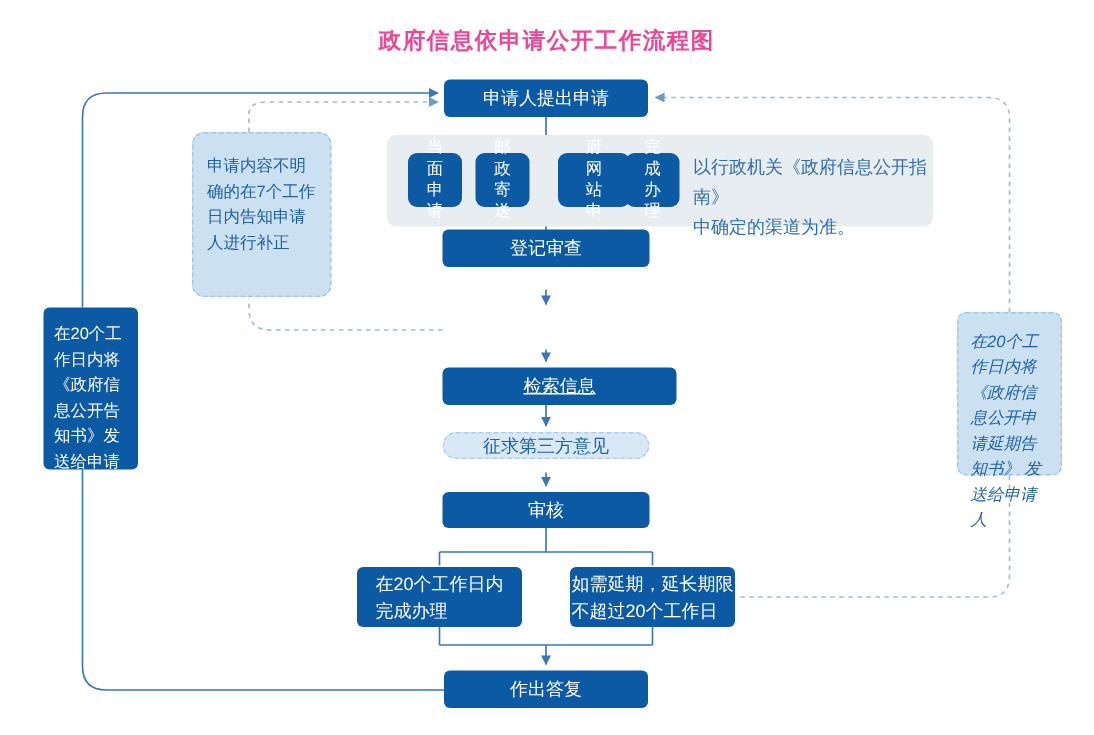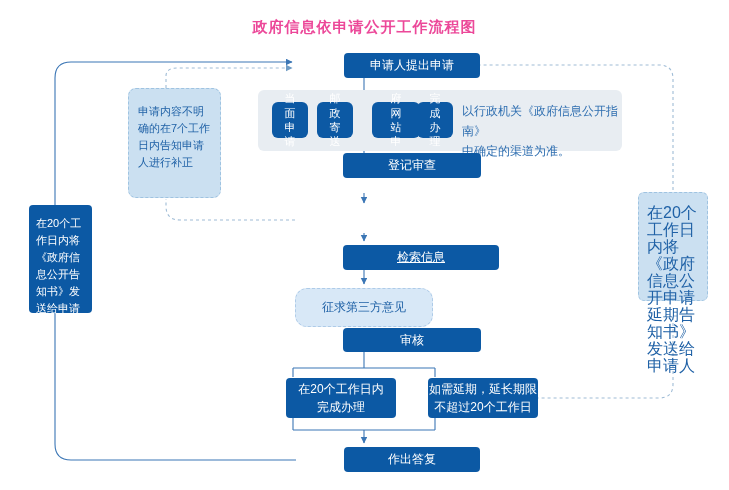--- a/index.html
+++ b/index.html
@@ -7,22 +7,22 @@
     position:relative;width:729px;height:490px;background:#ffffff;overflow:hidden;
     font-family:"Liberation Sans","DejaVu Sans",sans-serif;
   }
   .title{
     position:absolute;top:18px;left:0;width:729px;text-align:center;
     font-size:15px;font-weight:bold;color:#ec4899;letter-spacing:1px;
   }
   .lines{position:absolute;top:0;left:0;pointer-events:none;}
   .dark{
     position:absolute;background:#0C59A4;color:#ffffff;border-radius:4px;
-    display:flex;align-items:center;justify-content:center;text-align:center;
-    font-size:12px;line-height:1.35;box-sizing:border-box;margin-left:48px;
+    display:flex;align-items:center;justify-content:center;
+    font-size:12px;line-height:1.35;box-sizing:border-box;
   }
   .lightbox{
     position:absolute;background:#D8E8F7;border:1px dashed #AECBE8;border-radius:4px;
     color:#1F61A6;display:flex;align-items:center;justify-content:center;text-align:center;
     font-size:12px;box-sizing:border-box;
   }
   .panel{
     position:absolute;left:258px;top:90px;width:364px;height:61px;
     background:#E8EDF2;border-radius:6px;
   }
@@ -40,23 +40,23 @@
     background:#CBE0F1;border:1px dashed #9FC3E1;border-radius:8px;
     color:#1F61A6;font-size:11px;line-height:17px;box-sizing:border-box;
     padding:14px 8px 0 9px;
   }
   .tall-dark{
     position:absolute;left:29px;top:205px;width:63px;height:108px;
     background:#0C59A4;color:#ffffff;border-radius:4px;
     font-size:11px;line-height:17px;box-sizing:border-box;padding:10px 6px 0 7px;
   }
   .tall-light{
-    position:absolute;left:638px;top:192px;width:70px;height:109px;
+    position:absolute;left:638px;top:208px;width:70px;height:109px;
     background:#CBE0F1;border:1px dashed #9FC3E1;border-radius:6px;
-    color:#1F61A6;font-size:16px;line-height:17px;box-sizing:border-box;padding:11px 7px 0 8px;
+    color:#1F61A6;font-size:11px;line-height:17px;box-sizing:border-box;padding:11px 7px 0 8px;font-style:italic;
   }
   .prewrap{white-space:pre-line;}
 </style>
 </head>
 <body>
 
 <div class="canvas">
 
   <svg class="lines" width="729" height="490" viewBox="0 0 729 490">
     <defs>
@@ -114,21 +114,21 @@
   <div class="chbox" style="left:317px;top:102px;width:36px;height:36px;">邮政寄送</div>
   <div class="chbox" style="left:372px;top:102px;width:48px;height:36px;">政府网站申请</div>
   <div class="chbox" style="left:417px;top:102px;width:36px;height:36px;">完成办理</div>
   <div class="chnote">以行政机关《政府信息公开指南》
 中确定的渠道为准。</div>
 
   <div class="sidenote">申请内容不明确的在7个工作日内告知申请人进行补正</div>
 
   <div class="dark" style="left:295px;top:153px;width:138px;height:25px;">登记审查</div>
   <div class="dark" style="left:295px;top:245px;width:156px;height:25px;text-decoration:underline;">检索信息</div>
-  <div class="lightbox" style="left:295px;top:288px;width:138px;height:39px;border-radius:12px;">征求第三方意见</div>
+  <div class="lightbox" style="left:295px;top:288px;width:138px;height:18px;border-radius:12px;">征求第三方意见</div>
   <div class="dark" style="left:295px;top:328px;width:138px;height:24px;">审核</div>
 
   <div class="dark prewrap" style="left:238px;top:378px;width:110px;height:40px;line-height:1.5;">在20个工作日内
 完成办理</div>
   <div class="dark prewrap" style="left:380px;top:378px;width:110px;height:40px;line-height:1.5;">如需延期，延长期限
 不超过20个工作日</div>
 
   <div class="dark" style="left:296px;top:447px;width:136px;height:25px;">作出答复</div>
 
   <div class="tall-dark">在20个工作日内将《政府信息公开告知书》发送给申请人</div>

